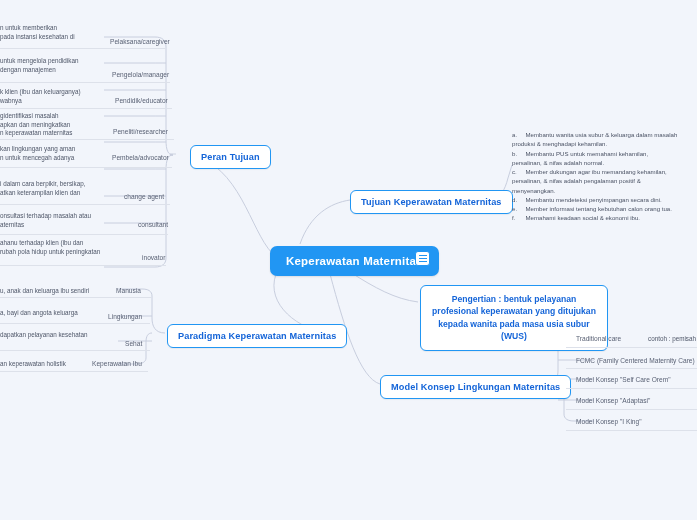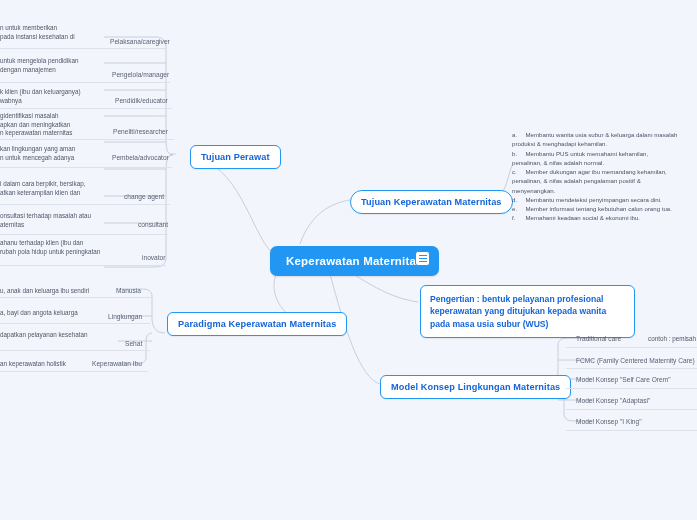--- a/index.html
+++ b/index.html
@@ -155,21 +155,21 @@
   </svg>
 
   <div class="node central" style="left:270px; top:246px;">Keperawatan Maternitas</div>
 
   <div class="note-icon" style="left:415px; top:251px;">
     <i></i>
     <i></i>
     <i></i>
   </div>
 
-  <div class="node branch" style="left:190px; top:145px;">Tujuan Perawat</div>
+  <div class="node branch" style="left:190px; top:145px;">Peran Tujuan</div>
 
   <div class="leaf-title" style="left:110px; top:38px;">Pelaksana/caregiver</div>
   <div class="leaf-desc" style="left:0px; top:24px;">n untuk memberikan
 pada instansi kesehatan di</div>
   <div class="leaf-rule" style="left:0px; top:48px; width:166px;"></div>
 
   <div class="leaf-title" style="left:112px; top:71px;">Pengelola/manager</div>
   <div class="leaf-desc" style="left:0px; top:57px;">untuk mengelola pendidikan
 dengan manajemen</div>
   <div class="leaf-rule" style="left:0px; top:82px; width:170px;"></div>
@@ -198,36 +198,36 @@
   <div class="leaf-title" style="left:138px; top:221px;">consultant</div>
   <div class="leaf-desc" style="left:0px; top:212px;">onsultasi terhadap masalah atau
 aternitas</div>
   <div class="leaf-rule" style="left:0px; top:234px; width:168px;"></div>
 
   <div class="leaf-title" style="left:142px; top:254px;">inovator</div>
   <div class="leaf-desc" style="left:0px; top:239px;">ahanu terhadap klien (ibu dan
 rubah pola hidup untuk peningkatan</div>
   <div class="leaf-rule" style="left:0px; top:265px; width:166px;"></div>
 
-  <div class="node branch" style="left:350px; top:190px;border-radius:12px;">Tujuan Keperawatan Maternitas</div>
+  <div class="node branch" style="left:350px; top:190px;">Tujuan Keperawatan Maternitas</div>
 
   <div class="textblock" style="left:512px; top:130px; width:185px;">a.	Membantu wanita usia subur &amp; keluarga dalam masalah
 produksi &amp; menghadapi kehamilan.
 b.	Membantu PUS untuk memahami kehamilan,
 persalinan, &amp; nifas adalah normal.
 c.	Member dukungan agar ibu memandang kehamilan,
 persalinan, &amp; nifas adalah pengalaman positif &amp;
 menyenangkan.
 d.	Membantu mendeteksi penyimpangan secara dini.
 e.	Member informasi tentang kebutuhan calon orang tua.
 f.	Memahami keadaan social &amp; ekonomi ibu.</div>
 
-  <div class="node callout" style="left:420px; top:285px; width:215px;">Pengertian : bentuk pelayanan profesional keperawatan yang ditujukan kepada wanita pada masa usia subur (WUS)</div>
-
-  <div class="node branch" style="left:167px; top:312px;">Paradigma Keperawatan Maternitas</div>
+  <div class="node callout" style="left:420px; top:285px; width:188px;text-align:center;">Pengertian : bentuk pelayanan profesional keperawatan yang ditujukan kepada wanita pada masa usia subur (WUS)</div>
+
+  <div class="node branch" style="left:167px; top:324px;">Paradigma Keperawatan Maternitas</div>
 
   <div class="leaf-title" style="left:116px; top:287px;">Manusia</div>
   <div class="leaf-desc" style="left:0px; top:287px;">u, anak dan keluarga ibu sendiri</div>
   <div class="leaf-rule" style="left:0px; top:297px; width:152px;"></div>
 
   <div class="leaf-title" style="left:108px; top:313px;">Lingkungan</div>
   <div class="leaf-desc" style="left:0px; top:309px;">a, bayi dan angota keluarga</div>
   <div class="leaf-rule" style="left:0px; top:323px; width:150px;"></div>
 
   <div class="leaf-title" style="left:125px; top:340px;">Sehat</div>

